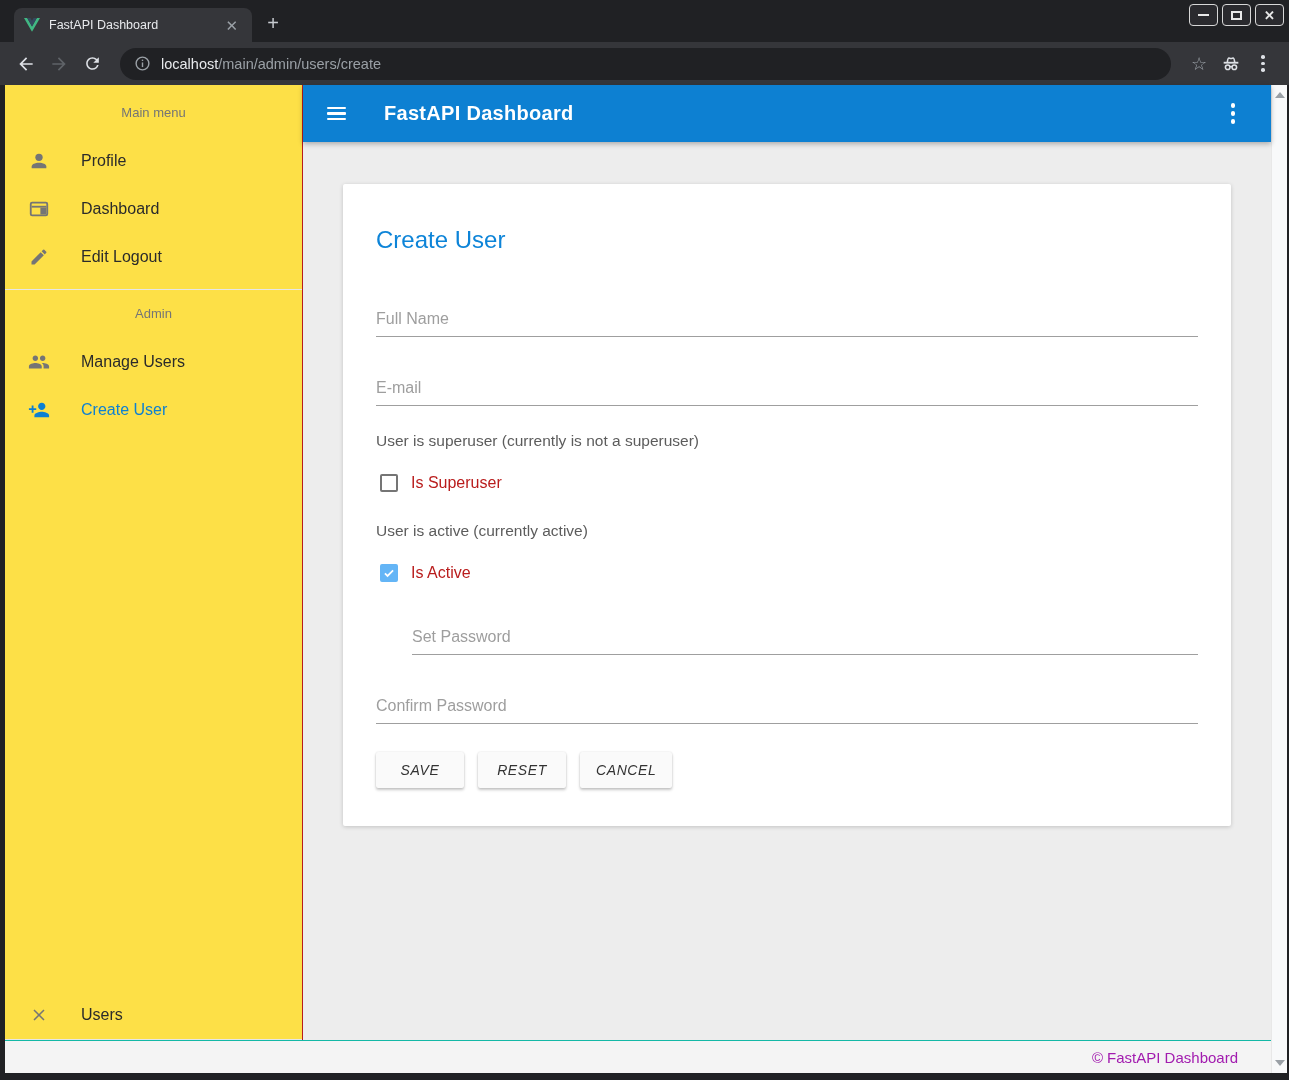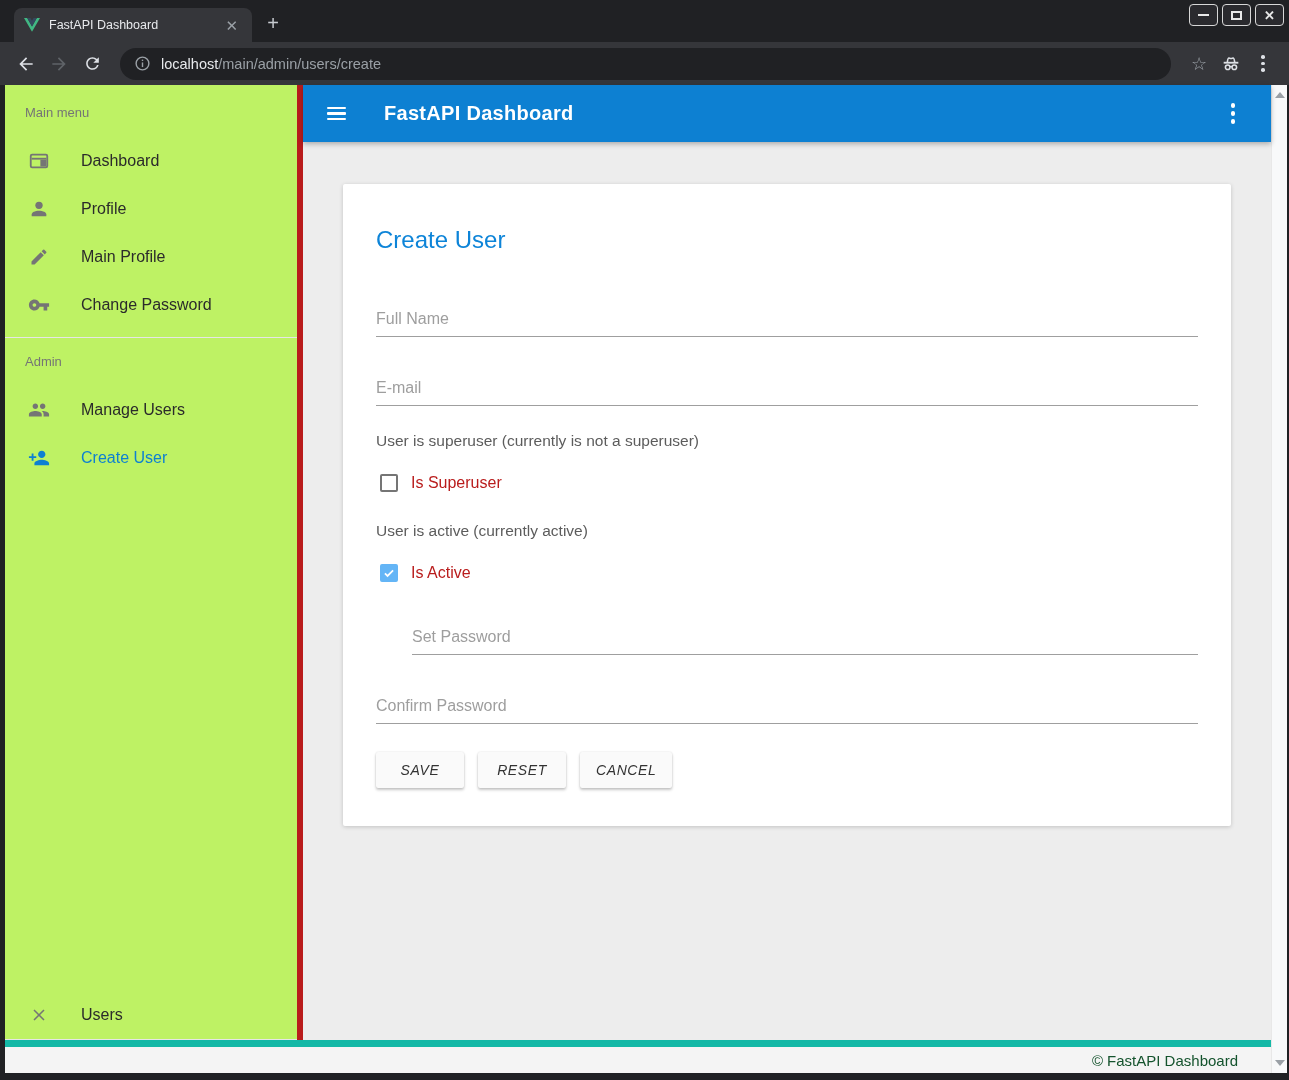--- a/index.html
+++ b/index.html
@@ -38,21 +38,21 @@
   .content { position:absolute; top:85px; left:5px; right:2px; bottom:7px; background:#fff; }
   .scrollbar { position:absolute; right:0; top:0; bottom:0; width:16px; background:#f8f9fa; border-left:1px solid #e8e8e8; }
   .sb-arrow-up, .sb-arrow-down { position:absolute; left:50%; transform:translateX(-50%);
              width:0; height:0; border-left:5px solid transparent; border-right:5px solid transparent; }
   .sb-arrow-up { top:7px; border-bottom:6px solid #9aa0a6; }
   .sb-arrow-down { bottom:7px; border-top:6px solid #9aa0a6; }
   .page { position:absolute; left:0; right:16px; top:0; bottom:0; display:flex; flex-direction:column; }
   .body-row { flex:1; display:flex; min-height:0; }
 
   
-  .sidebar { width:298px; background:#bef264; border-right:6px solid #b91c1c; display:flex; flex-direction:column; padding-top:16px; }
+  .sidebar { width:298px; background:#fde047; border-right:1px solid #b91c1c; display:flex; flex-direction:column; padding-top:16px;text-align:center; }
   .section-header { padding:0 20px; height:24px; line-height:24px; font-size:13px; color:#757575; margin-bottom:12px; }
   .side-item { height:48px; display:flex; align-items:center; padding-left:22px; cursor:pointer; }
   .side-item .s-icon { width:24px; height:24px; display:flex; align-items:center; justify-content:center; }
   .side-item .s-label { margin-left:30px; font-size:16px; color:#2b2b2b; }
   .side-item.active .s-label { color:#0d80d2; }
   .side-divider { height:1px; background:#e6e6e6; margin:8px 0 12px 0; }
   .side-spacer { flex:1; }
   .bottom-divider { height:1px; background:#e6e6e6; }
 
   
@@ -85,22 +85,22 @@
   .cb svg { display:none; }
   .cb.checked svg { display:block; }
   .cb-label { margin-left:13px; font-size:16px; color:#b91c1c; }
 
   .btn-row { margin-top:28px; display:flex; gap:14px; }
   .btn { min-width:88px; height:36px; padding:0 16px; background:#fafafa; border:none; border-radius:2px;
          box-shadow:0 2px 3px rgba(0,0,0,0.22), 0 0 2px rgba(0,0,0,0.12);
          font-family:"Liberation Sans",sans-serif; font-size:14px; font-weight:500; letter-spacing:0.6px;
          color:#333; cursor:pointer;font-style:italic; }
 
-  .footer { height:33px; background:#f4f4f4; border-top:7px solid #14b8a6; display:flex; align-items:center;
-            justify-content:flex-end; padding-right:33px; font-size:15px; color:#14532d; }
+  .footer { height:33px; background:#f4f4f4; border-top:1px solid #14b8a6; display:flex; align-items:center;
+            justify-content:flex-end; padding-right:33px; font-size:15px; color:#a21caf; }
 </style>
 </head>
 <body>
 
 <div class="window">
 
   <div class="tabstrip">
     <div class="tab">
       <span style="display:flex;">
         <svg width="16" height="14" viewBox="0 0 24 21">
@@ -171,56 +171,48 @@
 
   <div class="content">
     <div class="page">
       <div class="body-row">
 
         <div class="sidebar">
           <div class="section-header">Main menu</div>
 
           <div class="side-item">
             <span class="s-icon">
+              <svg width="22" height="22" viewBox="0 0 24 24" fill="#757575">
+                  <circle cx="12" cy="8" r="4"></circle>
+                  <path d="M12 14c-4.4 0-8 1.8-8 4v2h16v-2c0-2.2-3.6-4-8-4z"></path>
+                </svg>
+            </span>
+            <span class="s-label">Profile</span>
+          </div>
+
+          <div class="side-item">
+            <span class="s-icon">
               <svg width="22" height="22" viewBox="0 0 24 24">
                   <rect x="3" y="5" width="18" height="14" rx="1.5" fill="none" stroke="#757575" stroke-width="2"></rect>
                   <line x1="4" y1="9.5" x2="20" y2="9.5" stroke="#757575" stroke-width="2"></line>
                   <rect x="13.5" y="10.5" width="6.5" height="7.5" fill="#757575"></rect>
                 </svg>
             </span>
             <span class="s-label">Dashboard</span>
           </div>
 
           <div class="side-item">
             <span class="s-icon">
-              <svg width="22" height="22" viewBox="0 0 24 24" fill="#757575">
-                  <circle cx="12" cy="8" r="4"></circle>
-                  <path d="M12 14c-4.4 0-8 1.8-8 4v2h16v-2c0-2.2-3.6-4-8-4z"></path>
-                </svg>
-            </span>
-            <span class="s-label">Profile</span>
-          </div>
-
-          <div class="side-item">
-            <span class="s-icon">
               <svg width="20" height="20" viewBox="0 0 24 24" fill="#757575">
                   <path d="M3 17.25V21h3.75L17.81 9.94l-3.75-3.75L3 17.25zM20.71 7.04c.39-.39.39-1.02 0-1.41l-2.34-2.34a1 1 0 0 0-1.41 0l-1.83 1.83 3.75 3.75 1.83-1.83z"></path>
                 </svg>
             </span>
-            <span class="s-label">Main Profile</span>
-          </div>
-
-          <div class="side-item">
-            <span class="s-icon">
-              <svg width="22" height="22" viewBox="0 0 24 24" fill="#757575">
-                  <path d="M12.65 10C11.83 7.67 9.61 6 7 6c-3.31 0-6 2.69-6 6s2.69 6 6 6c2.61 0 4.83-1.67 5.65-4H17v4h4v-4h2v-4H12.65zM7 14c-1.1 0-2-.9-2-2s.9-2 2-2 2 .9 2 2-.9 2-2 2z"></path>
-                </svg>
-            </span>
-            <span class="s-label">Change Password</span>
-          </div>
+            <span class="s-label">Edit Logout</span>
+          </div>
+
 
           <div class="side-divider"></div>
           <div class="section-header">Admin</div>
 
           <div class="side-item">
             <span class="s-icon">
               <svg width="22" height="22" viewBox="0 0 24 24" fill="#757575">
                   <path d="M16 11c1.66 0 2.99-1.34 2.99-3S17.66 5 16 5c-1.66 0-3 1.34-3 3s1.34 3 3 3zm-8 0c1.66 0 2.99-1.34 2.99-3S9.66 5 8 5C6.34 5 5 6.34 5 8s1.34 3 3 3zm0 2c-2.33 0-7 1.17-7 3.5V19h14v-2.5c0-2.33-4.67-3.5-7-3.5zm8 0c-.29 0-.62.02-.97.05 1.16.84 1.97 1.97 1.97 3.45V19h6v-2.5c0-2.33-4.67-3.5-7-3.5z"></path>
                 </svg>
             </span>

